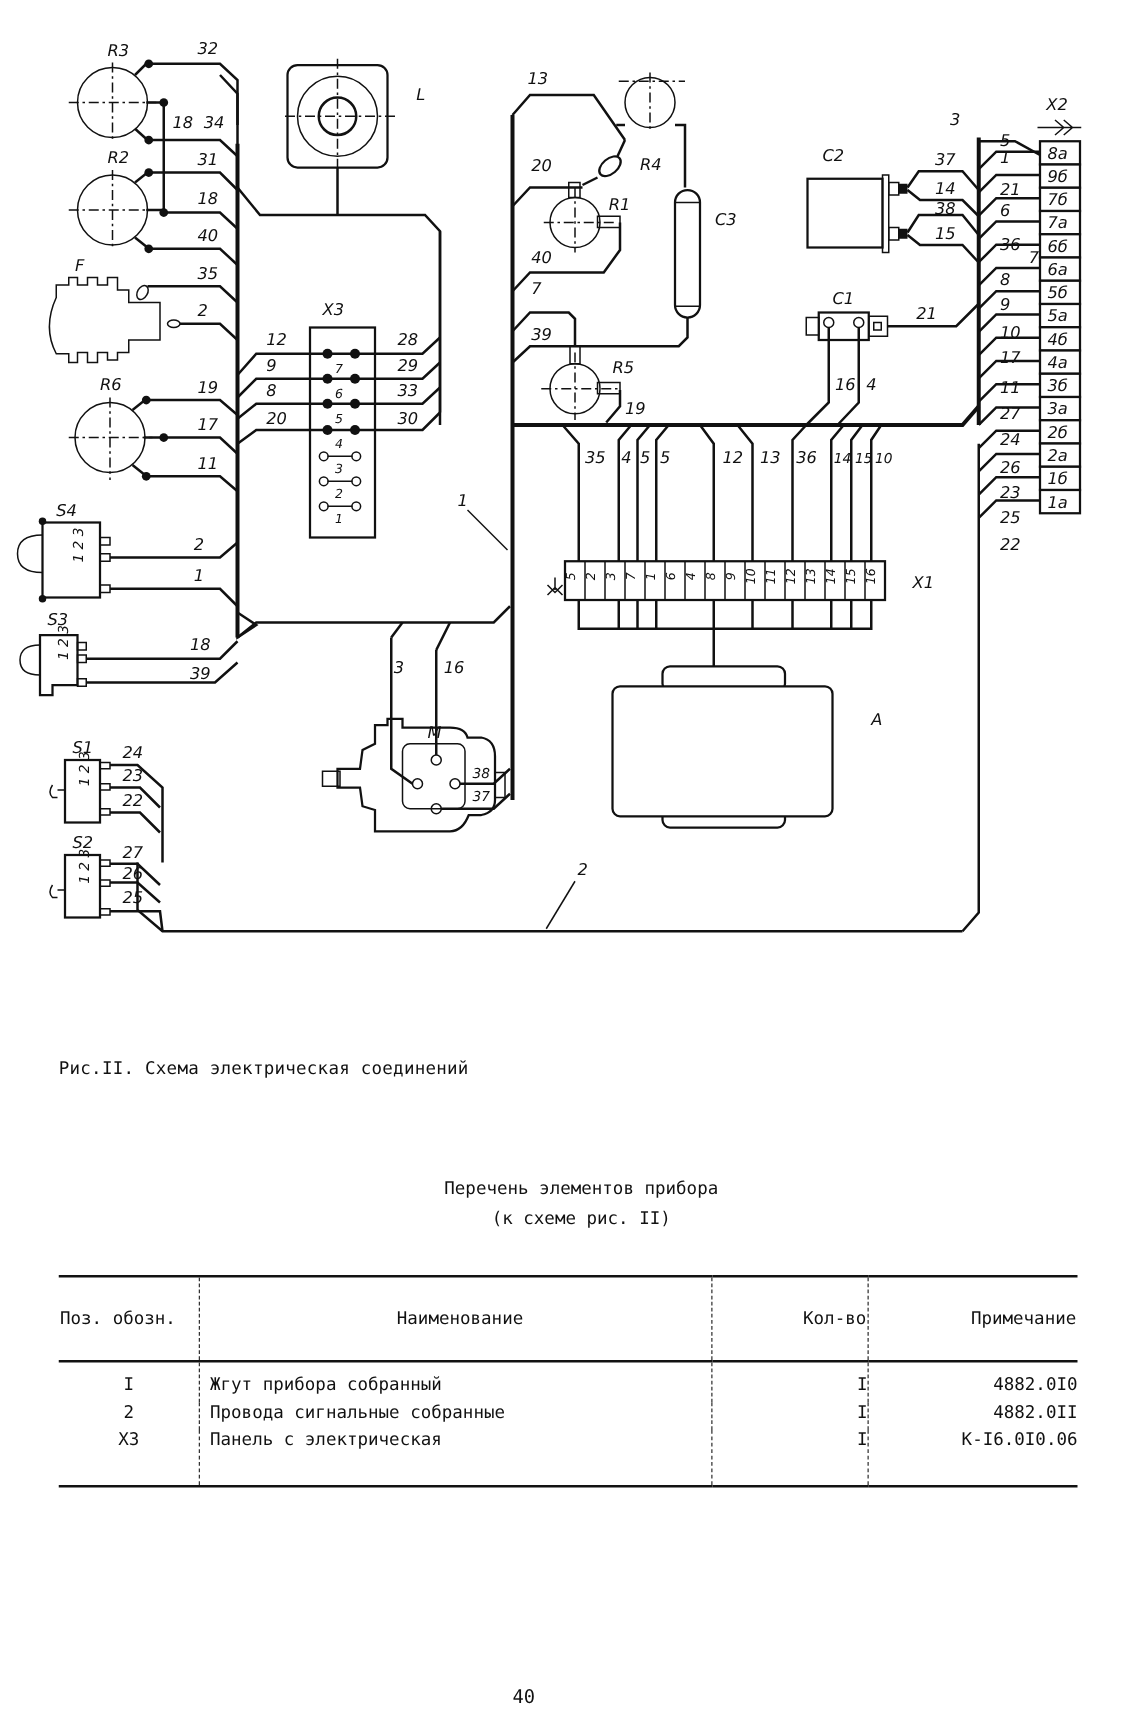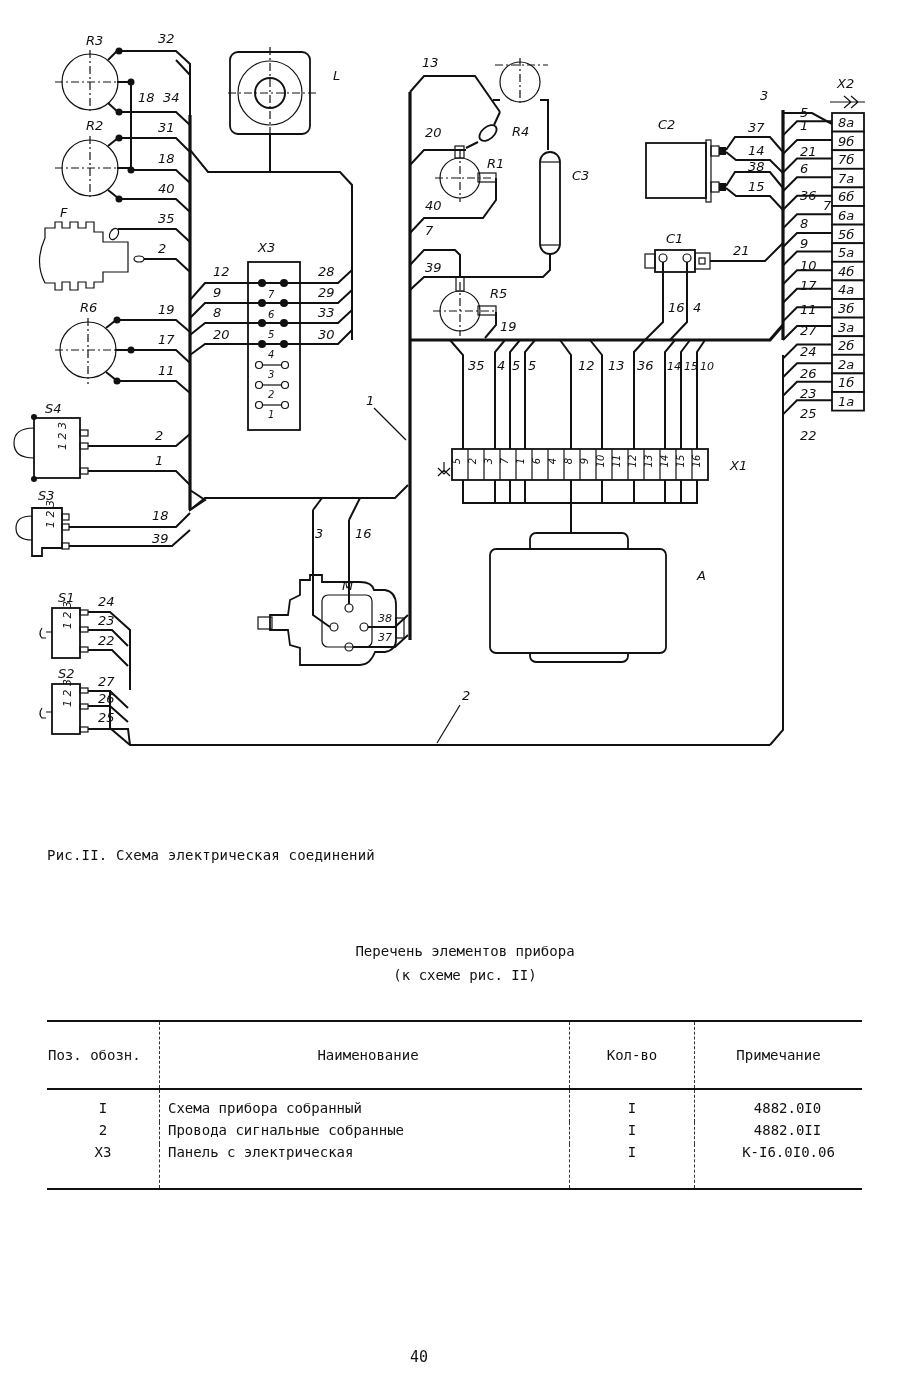--- a/index.html
+++ b/index.html
@@ -18,23 +18,23 @@
   .t2 { top: 967px; left: 15px; }
   table.elements { position: absolute; left: 47px; top: 1020px; width: 815px; border-collapse: collapse; font-size: 14px; }
   table.elements th { font-weight: normal; height: 64px; border-top: 2px solid #111; border-bottom: 2px solid #111; vertical-align: middle; }
   table.elements td { height: 22px; padding: 0; vertical-align: top; }
   table.elements tbody tr:first-child td { padding-top: 10px; }
   table.elements tbody tr:last-child td { padding-bottom: 22px; border-bottom: 2px solid #111; }
   table.elements .c1 { width: 110px; text-align: center; }
   table.elements th.c1 { text-align: left; }
   table.elements .c2 { width: 400px; border-left: 1px dashed #333; text-align: left; padding-left: 8px; margin-top: 17px; }
   table.elements th.c2 { text-align: center; }
-  table.elements .c3 { width: 122px; border-left: 1px dashed #333; text-align: center; }
-  table.elements .c4 { border-left: 1px dashed #333; text-align: center; }
-  table.elements td.c4 { text-align: center; padding-left: 18px; margin-left: 16px; }
+  table.elements .c3 { width: 122px; border-left: 1px dashed #333; text-align: right; }
+  table.elements .c4 { border-left: 1px dashed #333; text-align: right; }
+  table.elements td.c4 { text-align: right; padding-left: 18px; margin-left: 16px; }
   table.elements tbody tr:last-child td.c4 { padding-left: 20px; }
   .page-number { position: absolute; left: 410px; top: 1348px; font-size: 15px; }
 </style>
 </head>
 <body>
 
 <svg id="schematic" viewBox="0 0 900 800" xmlns="http://www.w3.org/2000/svg">
 
   <g>
 
@@ -516,21 +516,21 @@
     <tr>
       <th class="c1">Поз. обозн.</th>
       <th class="c2">Наименование</th>
       <th class="c3">Кол-во</th>
       <th class="c4">Примечание</th>
     </tr>
   </thead>
   <tbody>
     <tr>
       <td class="c1">I</td>
-      <td class="c2">Схема прибора собранный</td>
+      <td class="c2">Жгут прибора собранный</td>
       <td class="c3">I</td>
       <td class="c4">4882.0I0</td>
     </tr>
     <tr>
       <td class="c1">2</td>
       <td class="c2">Провода сигнальные собранные</td>
       <td class="c3">I</td>
       <td class="c4">4882.0II</td>
     </tr>
     <tr>

